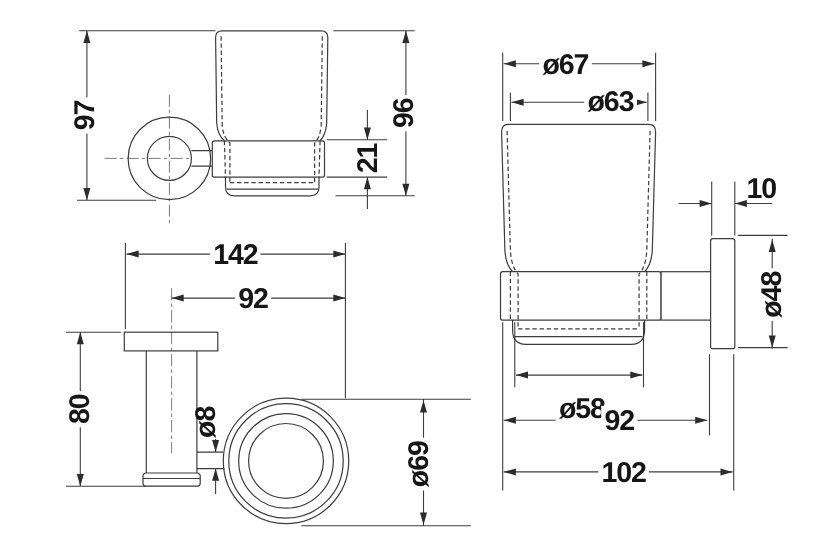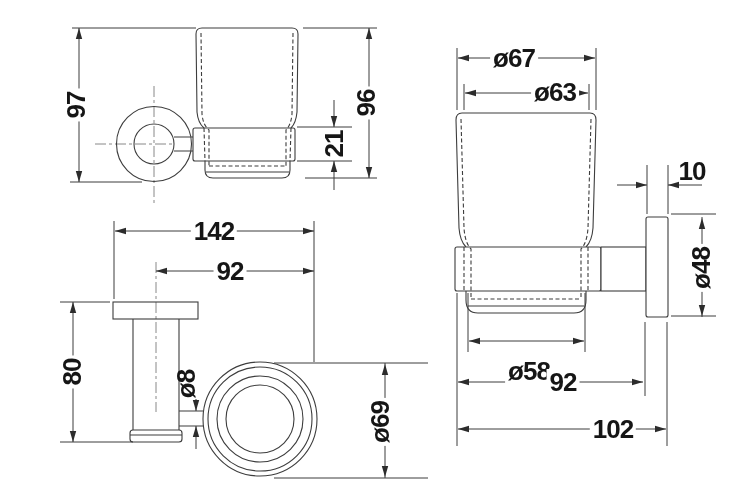--- a/index.html
+++ b/index.html
@@ -181,15 +181,15 @@
 <div class="dim-label" style="left:230px; top:271px;">92</div>
 <div class="dim-label rot" style="left:72px;  top:372px;">80</div>
 <div class="dim-label rot nobg" style="left:186px; top:384px;">ø8</div>
 <div class="dim-label rot" style="left:380px; top:422px;">ø69</div>
 <div class="dim-label" style="left:514px; top:58px;">ø67</div>
 <div class="dim-label" style="left:555px; top:92px;">ø63</div>
 <div class="dim-label nobg" style="left:692px; top:171px;">10</div>
 <div class="dim-label rot" style="left:701px; top:268px;">ø48</div>
 <div class="dim-label" style="left:529px; top:341px;margin-top:30px;">ø58</div>
 <div class="dim-label" style="left:563px; top:382px;">92</div>
-<div class="dim-label" style="left:567px; top:429px;margin-left:46px;">102</div>
+<div class="dim-label" style="left:567px; top:429px;">102</div>
 
 </div>
 
 </body></html>

